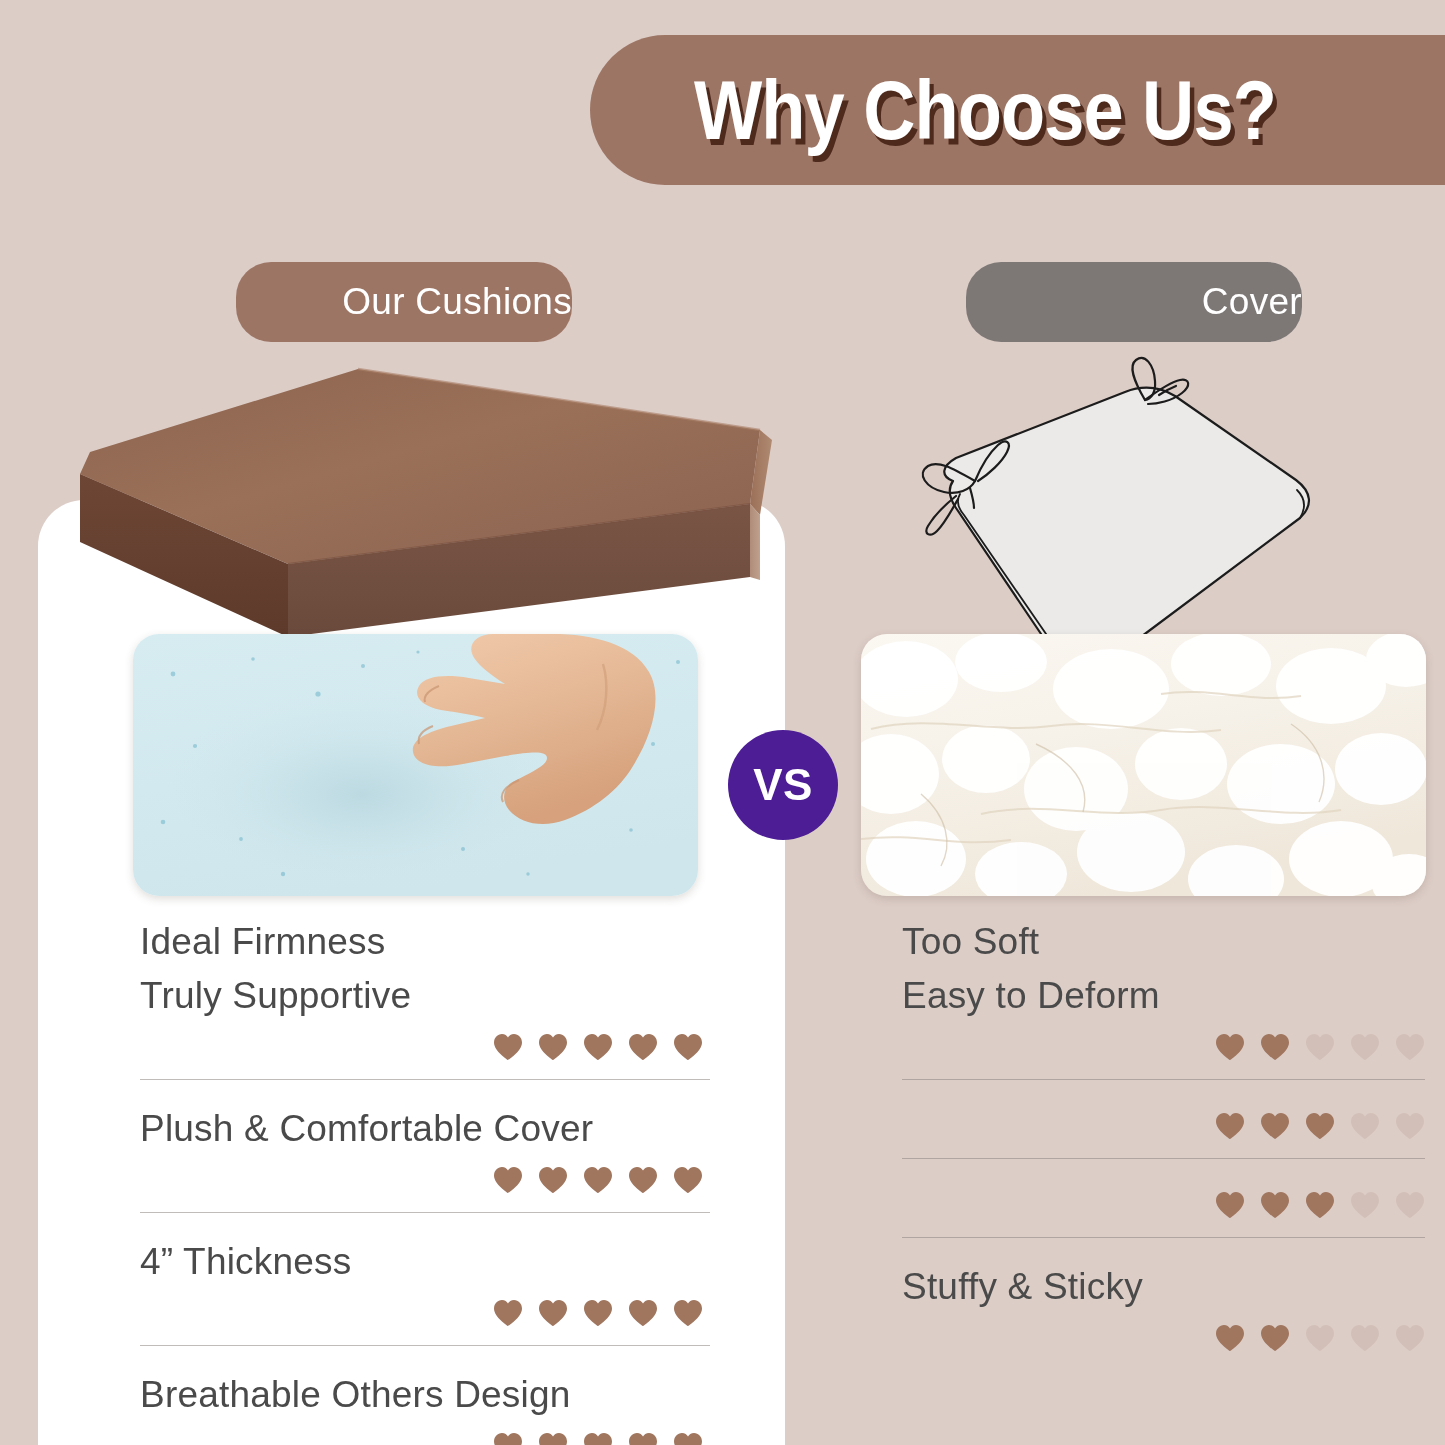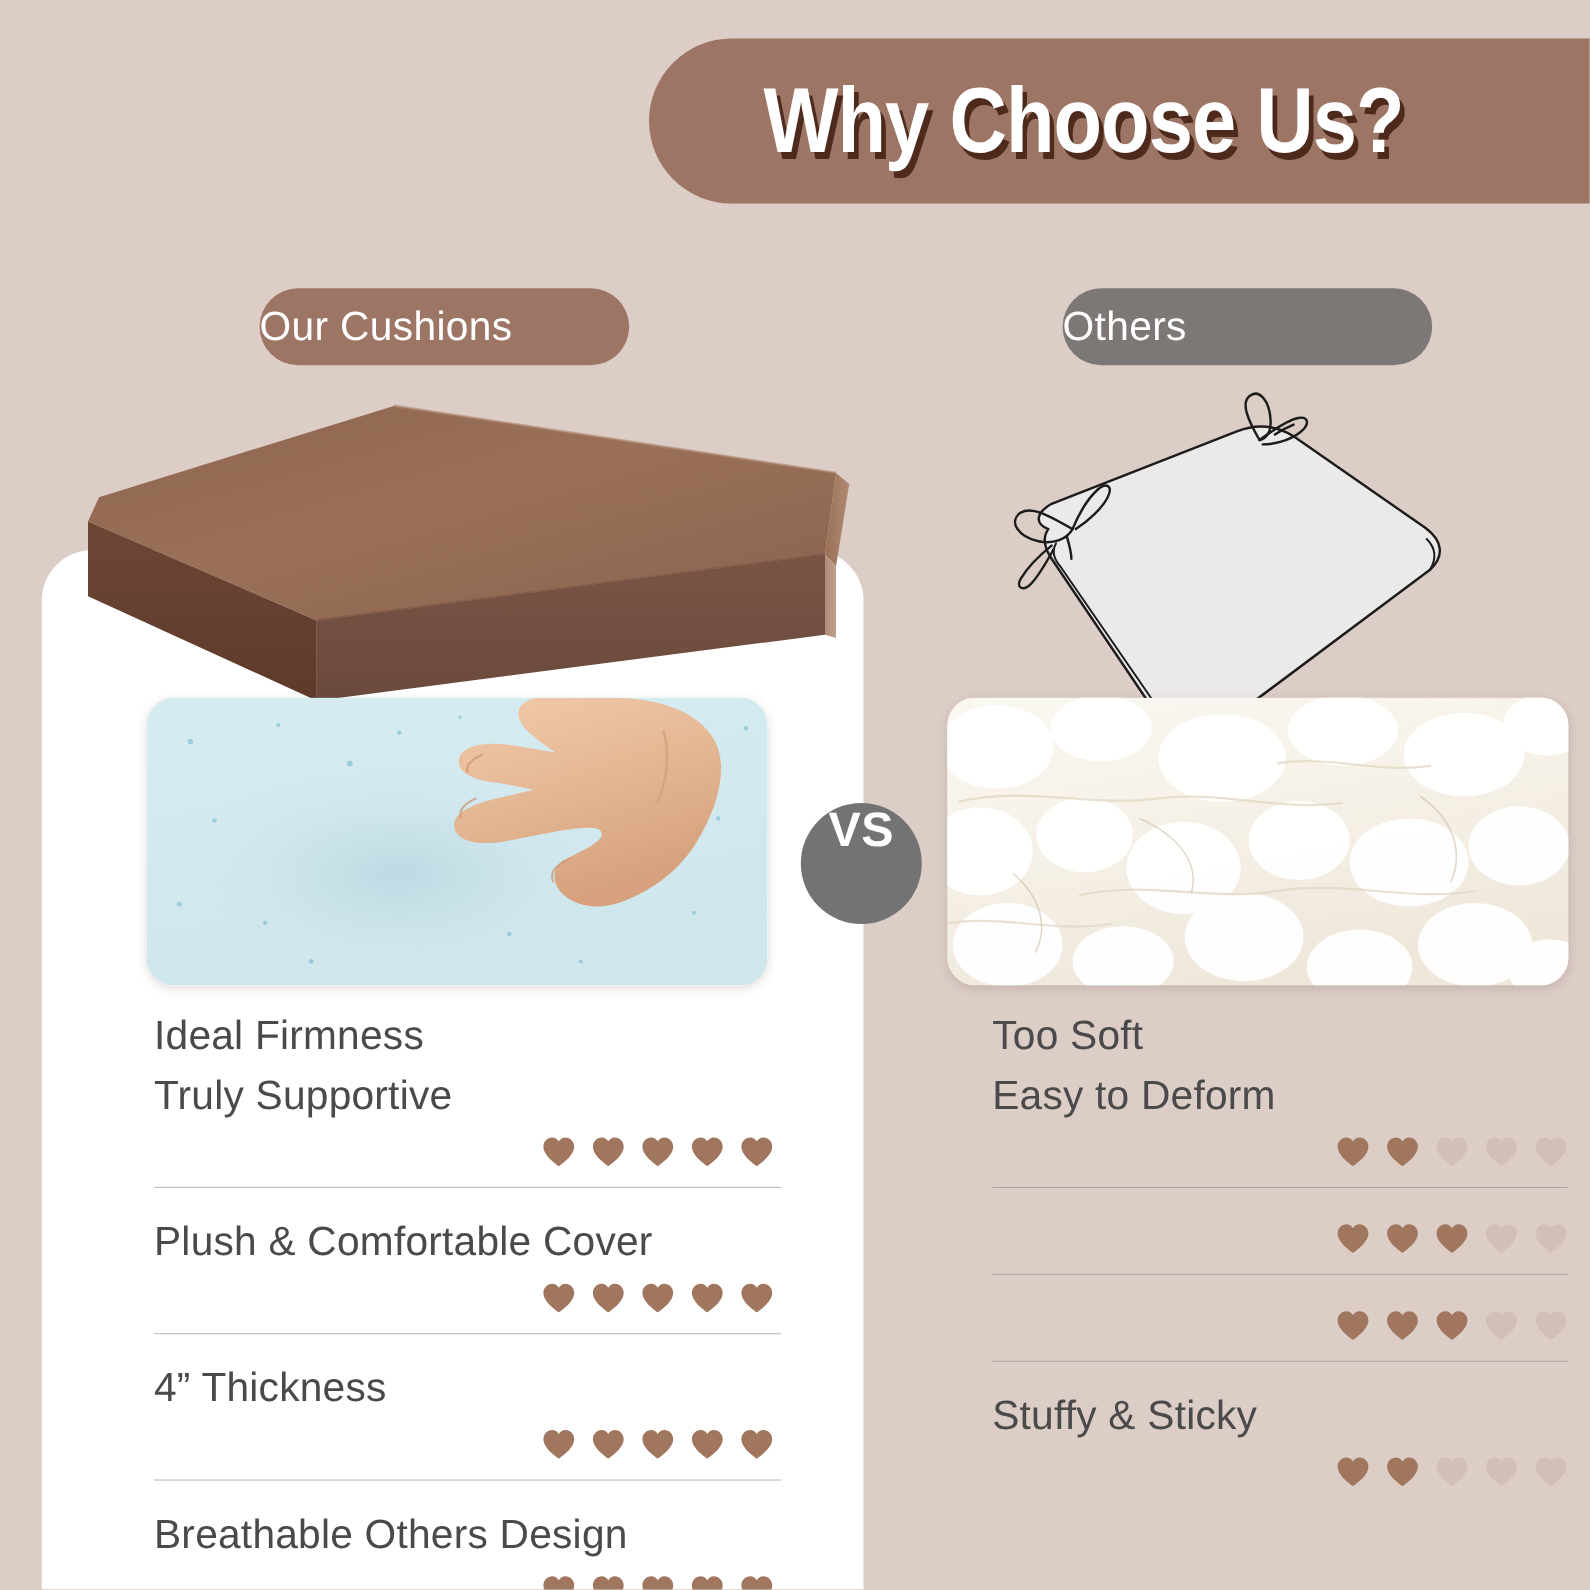--- a/index.html
+++ b/index.html
@@ -30,22 +30,22 @@
   }
 
   
   #product-card{
     position:absolute; left:38px; top:500px; width:747px; height:945px;
     background:#ffffff; border-radius:46px 46px 0 0;
   }
 
   
   .col-pill{
-    position:absolute; height:70px; border-radius:35px;
-    display:flex; align-items:center; justify-content:flex-start;
+    position:absolute; height:80px; border-radius:35px;
+    display:flex; align-items:center; justify-content:flex-end;
     color:#fff; font-size:37px; letter-spacing:.3px;
   }
   #pill-ours   { left:236px;  top:262px; width:336px; background:#9d7565; }
   #pill-others { left:966px;  top:262px; width:336px; background:#7d7876; }
 
   
   #cushion-photo{
     position:absolute; left:60px; top:352px; width:720px; height:290px;
   }
   #cushion-photo svg{ display:block; }
@@ -60,22 +60,22 @@
     position:absolute; border-radius:26px; overflow:hidden;
   }
   #foam-photo  { left:133px; top:634px; width:565px; height:262px;
                  box-shadow:0 3px 9px rgba(80,60,50,.17); }
   #fiber-photo { left:861px; top:634px; width:565px; height:262px;
                  box-shadow:0 3px 9px rgba(80,60,50,.17); }
 
   
   #vs-badge{
     position:absolute; left:728px; top:730px; width:110px; height:110px;
-    border-radius:50%; background:#737373;
-    display:flex; align-items:flex-start; justify-content:center;
+    border-radius:50%; background:#4c1d95;
+    display:flex; align-items:center; justify-content:center;
     color:#fff; font-size:44px; font-weight:bold; letter-spacing:.5px;
     z-index:6;
   }
 
   
   .feature-list{ position:absolute; top:915px; }
   #list-ours   { left:93px;  width:617px; }
   #list-others { left:855px; width:570px; }
 
   .feature-row{ position:relative;margin-left:47px; }
@@ -100,21 +100,21 @@
 <div id="header-banner">
   <div id="header-title">Why Choose Us?</div>
 </div>
 
 <div id="product-card"></div>
 
 <div class="col-pill" id="pill-ours">
   <span>Our Cushions</span>
 </div>
 <div class="col-pill" id="pill-others">
-  <span>Others</span>
+  <span>Cover</span>
 </div>
 
 <div id="cushion-photo">
   <svg width="720" height="290" viewBox="0 0 720 290">
     <defs>
       <linearGradient id="topFace" x1="0" y1="0" x2="1" y2="1">
         <stop offset="0%" stop-color="#8d6450"></stop>
         <stop offset="45%" stop-color="#9a7058"></stop>
         <stop offset="100%" stop-color="#8a6250"></stop>
       </linearGradient>

